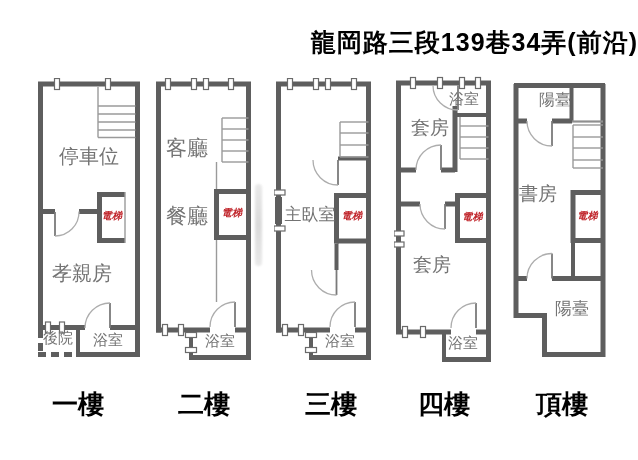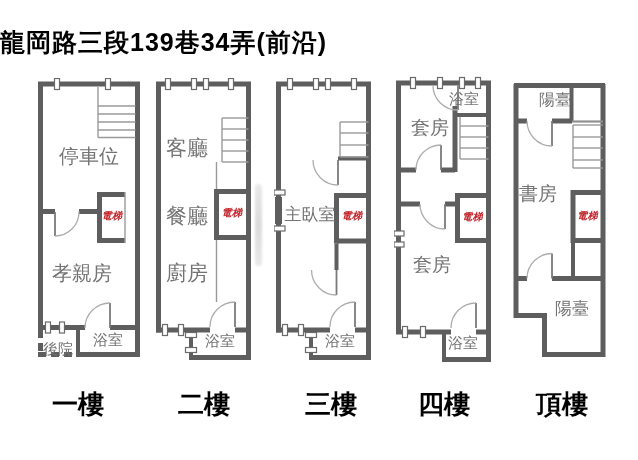--- a/index.html
+++ b/index.html
@@ -1,18 +1,18 @@
 <!DOCTYPE html>
 <html><head>
 <meta charset="utf-8">
 <style>
   html,body{margin:0;padding:0;background:#fff;}
   .canvas{position:relative;width:638px;height:460px;background:#fff;overflow:hidden;
           font-family:"Liberation Sans","DejaVu Sans",sans-serif;color:#111;}
-  .title{position:absolute;left:0;right:0;top:26px;text-align:left;font-size:25px;
+  .title{position:absolute;left:0;right:0;top:26px;text-align:right;font-size:25px;
          font-weight:600;letter-spacing:1px;color:#000;}
   .floor{position:absolute;}
   .floor svg{position:absolute;left:0;top:0;}
   .w path{stroke:#5e5e5e;stroke-width:5;fill:none;}
   .w4 path{stroke:#5e5e5e;stroke-width:4;fill:none;}
   .w3 path{stroke:#8f8f8f;stroke-width:2.2;fill:none;}
   .t path{stroke:#9a9a9a;stroke-width:1.4;fill:none;}
   .d path{stroke:#adadad;stroke-width:1.3;fill:none;}
   .leaf path{stroke:#7a7a7a;stroke-width:1.8;fill:none;}
   .dash path{stroke:#5e5e5e;stroke-width:5;fill:none;stroke-dasharray:8 5;}
@@ -71,21 +71,21 @@
           <path d="M43,133.5 A24,24 0 0 1 19,158"></path>
           <path d="M49,250 A25,25 0 0 1 74,225"></path>
         </g>
       <rect class="tick" x="18.5" y="0.5" width="5" height="11"></rect>
       <rect class="tick" x="69.5" y="0.5" width="5" height="11"></rect>
       <rect class="tick" x="9.5" y="244" width="5" height="11"></rect>
       <rect class="tick" x="23.5" y="244" width="5" height="11"></rect>
     </svg>
     <span class="rlabel" style="left:8px;top:68px;width:90px;font-size:20px;">停車位</span>
     <span class="rlabel" style="left:4px;top:185px;width:84px;font-size:20px;">孝親房</span>
-    <span class="rlabel" style="left:2px;top:263px;width:40px;font-size:15px;">後院</span>
+    <span class="rlabel" style="left:2px;top:252px;width:40px;font-size:15px;">後院</span>
     <span class="rlabel" style="left:46px;top:254px;width:52px;font-size:15px;">浴室</span>
     <span class="elv" style="left:62px;top:131px;width:28px;color:#c1272d;">電梯</span>
   </div>
 
   <div class="floor" style="left:154px;top:78px;width:100px;height:286px;">
     <svg width="100" height="286" viewBox="0 0 100 286">
       <g class="w">
         <path d="M2,6 H97"></path>
           <path d="M4.5,4 V254.5"></path>
           <path d="M94.5,4 V282"></path>
@@ -119,21 +119,20 @@
       <rect class="tick" x="37.5" y="0.5" width="5" height="11"></rect>
       <rect class="tick" x="49.5" y="0.5" width="5" height="11"></rect>
       <rect class="tick" x="74.5" y="0.5" width="5" height="11"></rect>
       <rect class="tick" x="8.5" y="246.5" width="5" height="11"></rect>
       <rect class="tick" x="24.5" y="246.5" width="5" height="11"></rect>
       <rect class="tick" x="31.5" y="254.5" width="11" height="5"></rect>
       <rect class="tick" x="31.5" y="269.5" width="11" height="5"></rect>
     </svg>
     <span class="rlabel" style="left:2px;top:59px;width:62px;font-size:21px;">客廳</span>
     <span class="rlabel" style="left:2px;top:127px;width:62px;font-size:21px;">餐廳</span>
-    <span class="rlabel" style="left:2px;top:184px;width:62px;font-size:21px;">廚房</span>
     <span class="rlabel" style="left:40px;top:255px;width:52px;font-size:15px;">浴室</span>
     <span class="elv" style="left:61px;top:128px;width:34px;color:#c1272d;">電梯</span>
   </div>
 
   <div class="floor" style="left:274px;top:78px;width:100px;height:286px;">
     <svg width="100" height="286" viewBox="0 0 100 286">
       <g class="w">
         <path d="M2,6 H97"></path>
           <path d="M4.5,4 V254.5"></path>
           <path d="M94.5,4 V282"></path>

